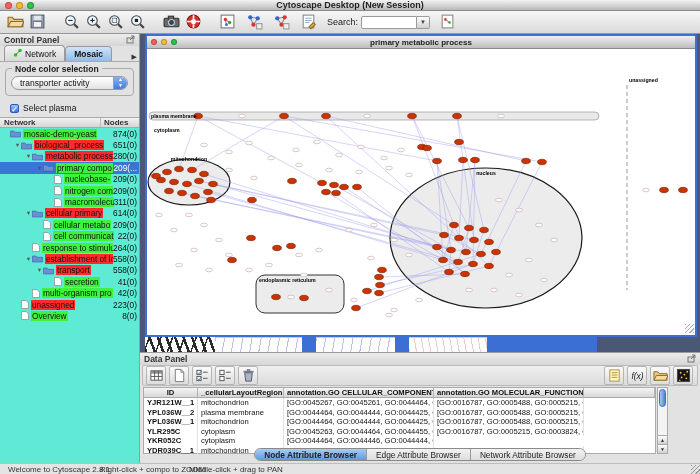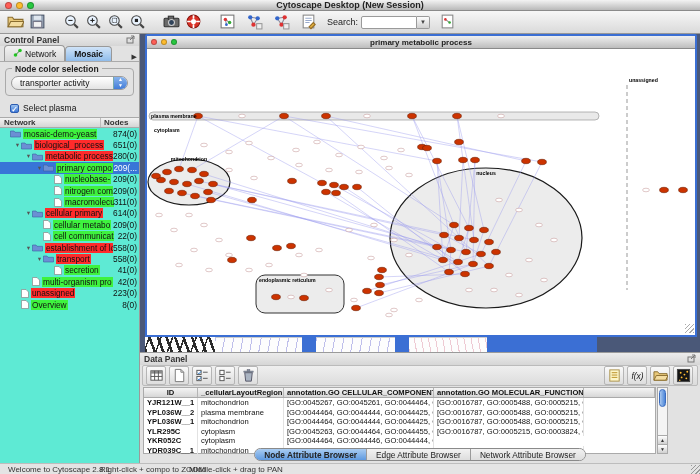--- a/index.html
+++ b/index.html
@@ -361,20 +361,31 @@
           <div class="trow">
             <span style="width: 36px; flex: 0 0 auto;"></span>
             <span class="tri"></span>
             <span class="ticon">
               <svg width="8" height="9" style="display:block">
                 <path d="M.5.5h4.5l2.5 2.5v5.5H.5z" fill="#fff" stroke="#888" stroke-width=".7"></path>
               </svg>
             </span>
             <span class="tlabel hl-green">cell communicat</span>
             <span class="tcount">22(0)</span>
+          </div>
+          <div class="trow">
+            <span style="width: 25px; flex: 0 0 auto;"></span>
+            <span class="tri"></span>
+            <span class="ticon">
+              <svg width="8" height="9" style="display:block">
+                <path d="M.5.5h4.5l2.5 2.5v5.5H.5z" fill="#fff" stroke="#888" stroke-width=".7"></path>
+              </svg>
+            </span>
+            <span class="tlabel hl-green">response to stimulu</span>
+            <span class="tcount">264(0)</span>
           </div>
           <div class="trow">
             <span style="width: 25px; flex: 0 0 auto;"></span>
             <span class="tri">▼</span>
             <span class="ticon">
               <svg width="11" height="9" style="display:block">
                 <path d="M.5 8V2h3.5l1 1.3h5.5V8z" fill="#6b8fd4" stroke="#3a5fa0" stroke-width=".6"></path>
               </svg>
             </span>
             <span class="tlabel hl-red">establishment of lo</span>

